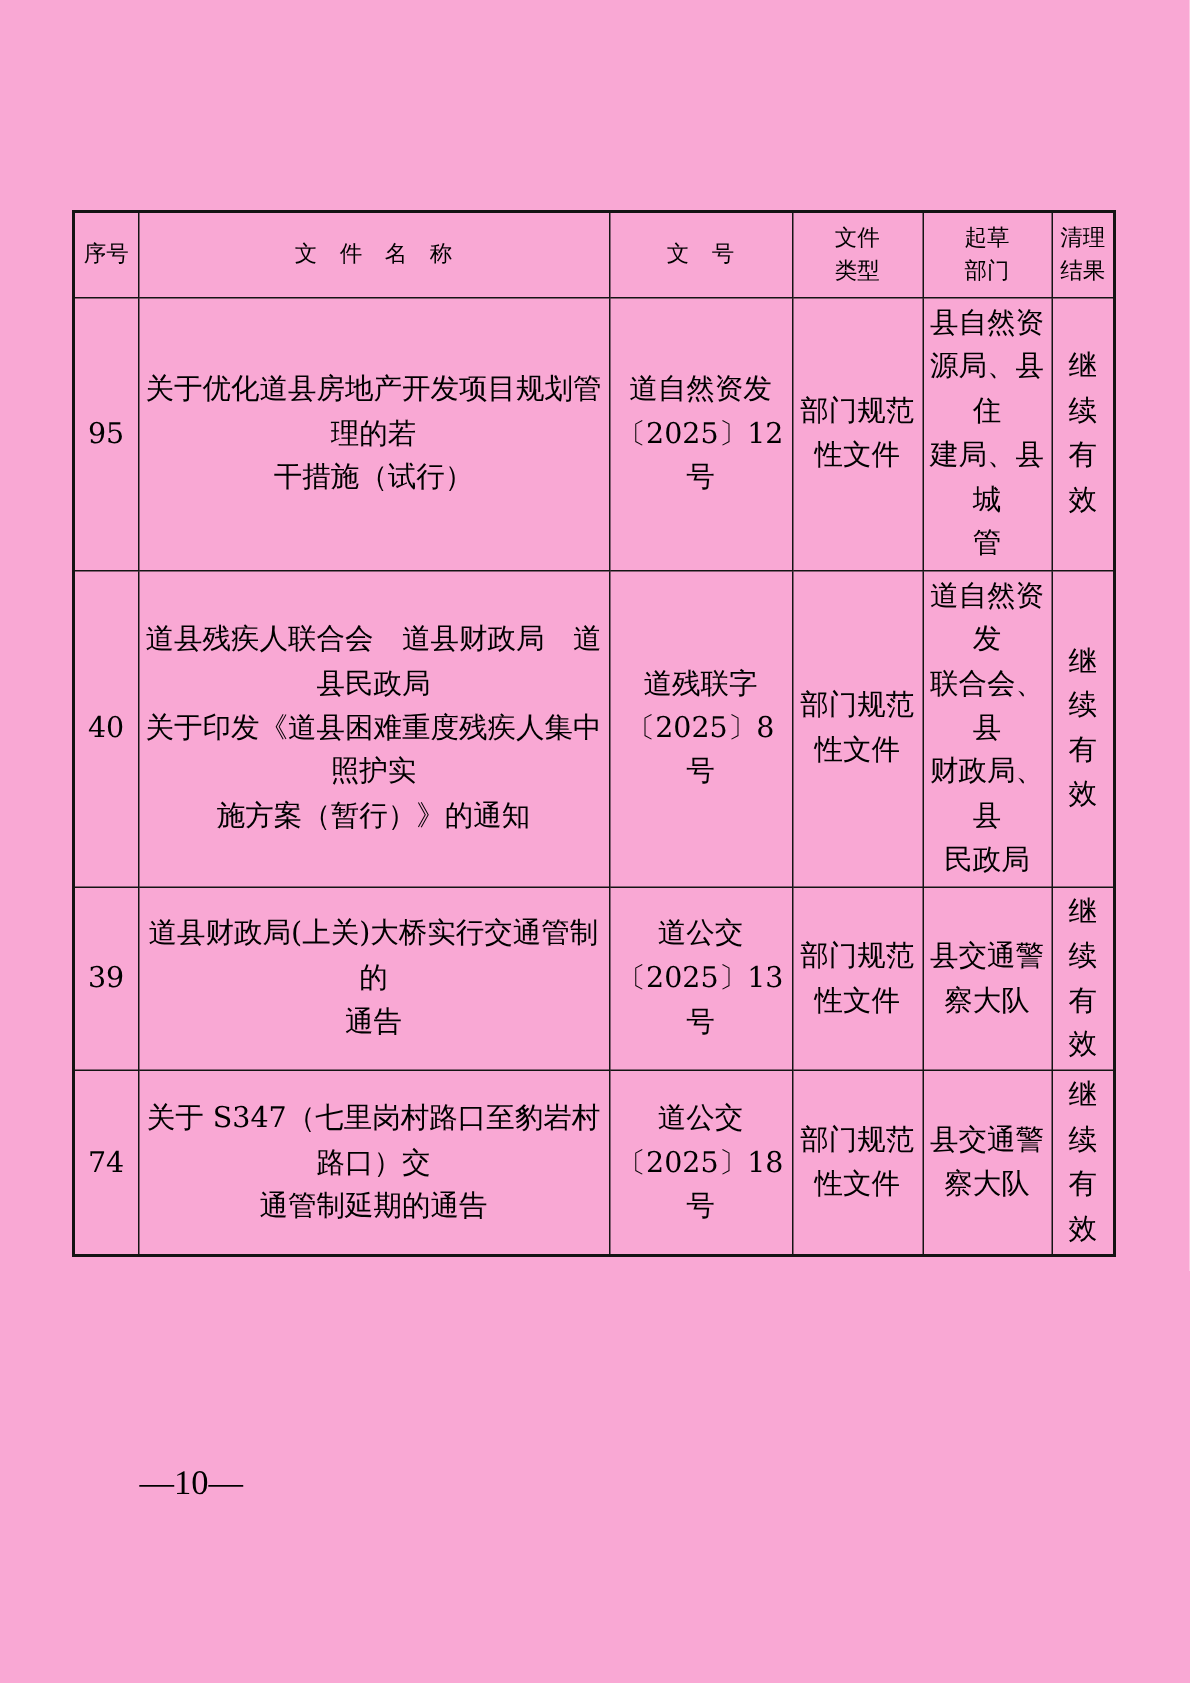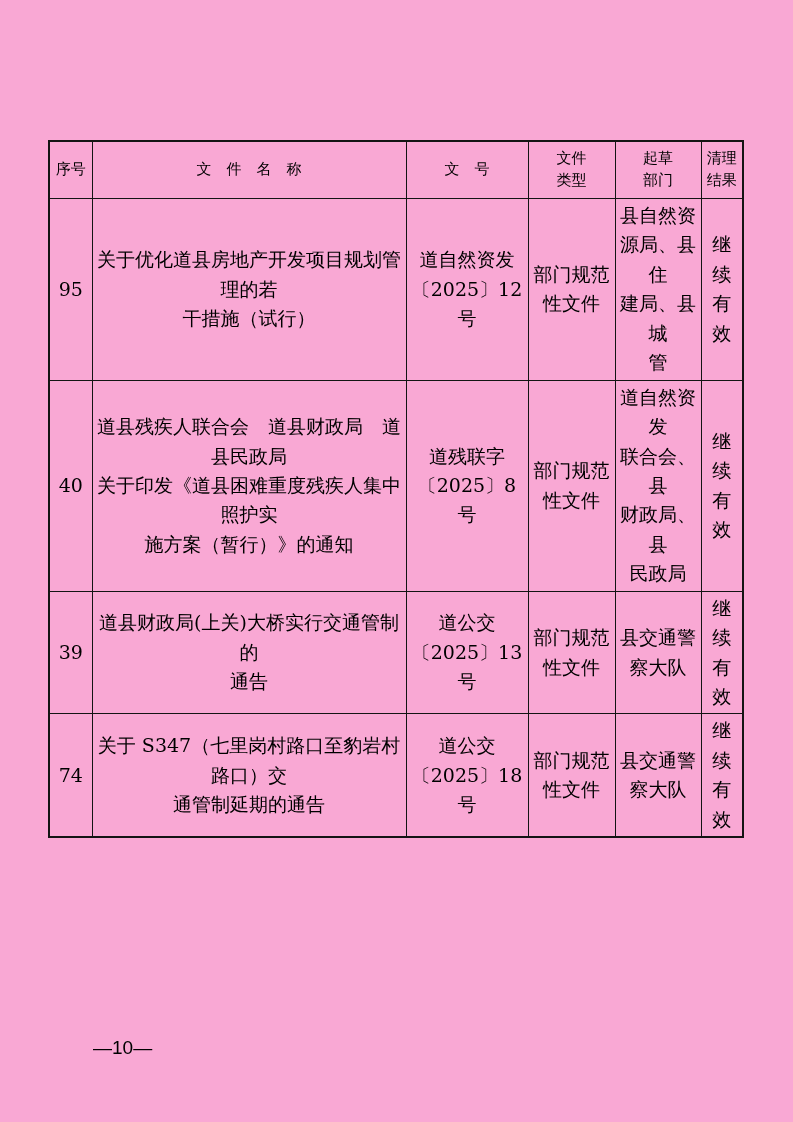--- a/index.html
+++ b/index.html
@@ -52,23 +52,23 @@
   }
   .col-seq    { width: 43px;  }
   .col-name   { width: 314px; }
   .col-docno  { width: 122px; }
   .col-type   { width: 87px;  }
   .col-dept   { width: 86px;  }
   .col-result { width: 42px;  }
   .page-number {
     position: absolute;
     left: 93px;
-    top: 1037px;
-    font-size: 19px;
-    font-family: Liberation Sans, sans-serif;
+    top: 976px;
+    font-size: 23px;
+    font-family: Liberation Serif, serif;
     color: #000;
     letter-spacing: 0px;
   }
 </style>
 </head>
 <body>
 
 <div class="doc-page">
 
   <table class="doc-table">

